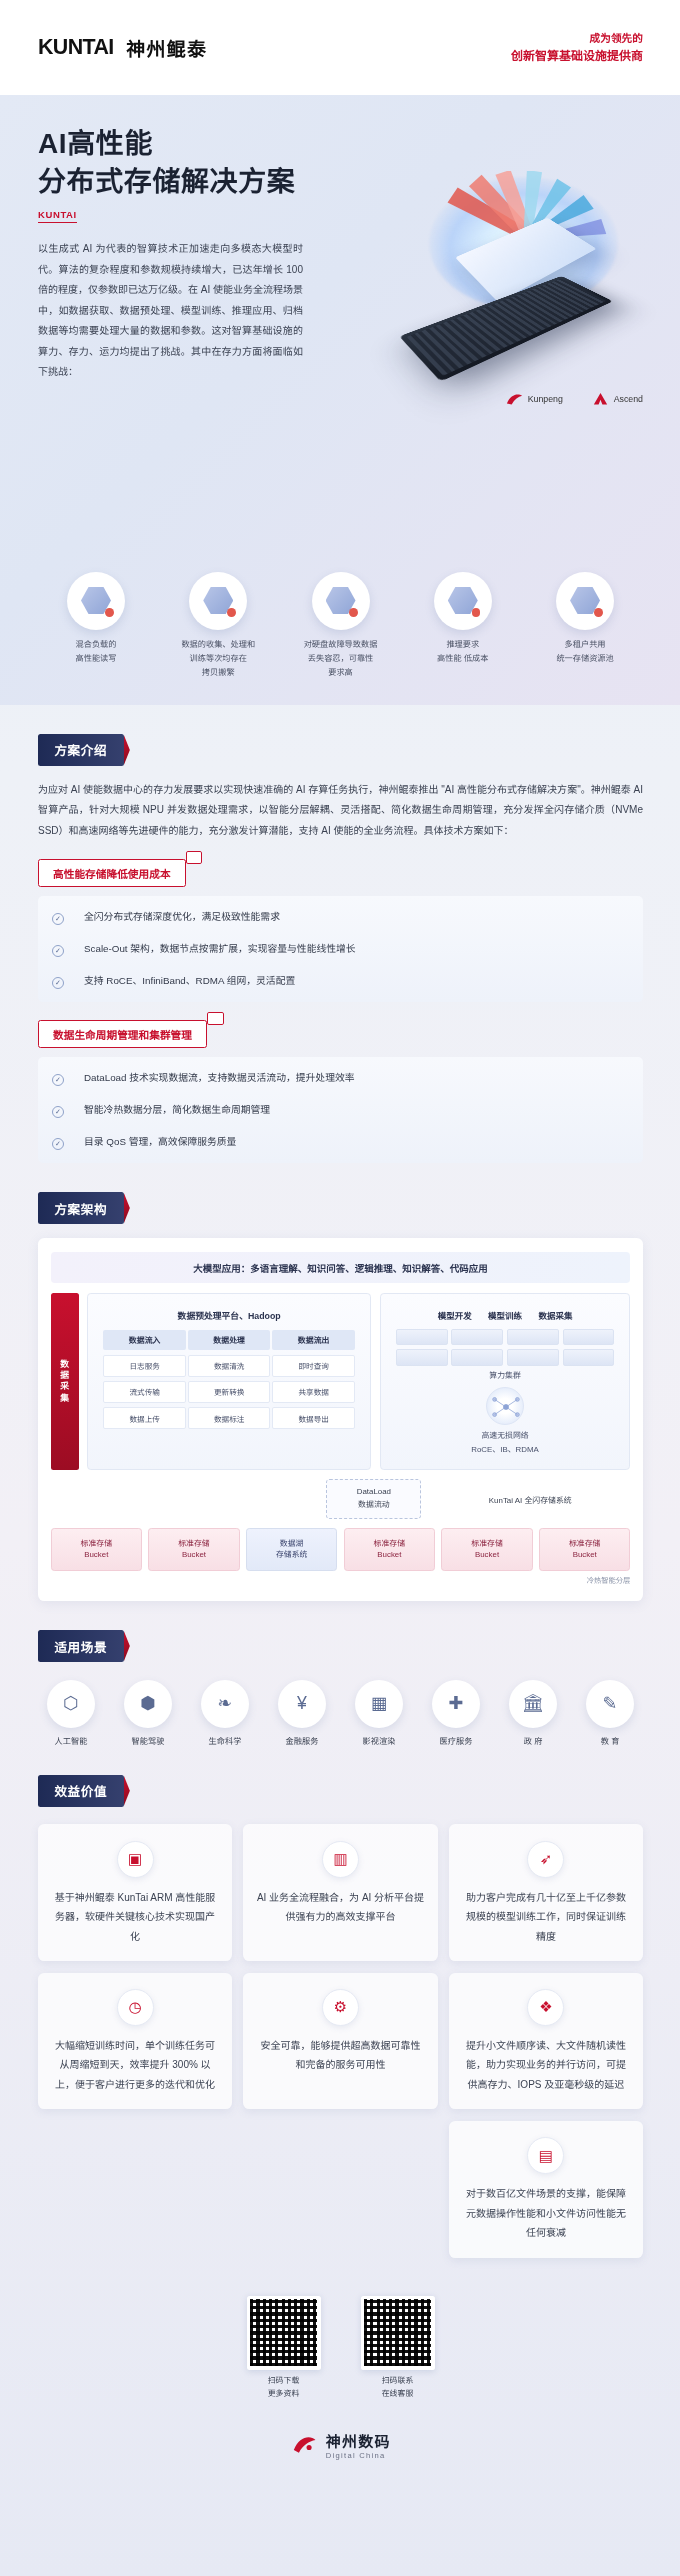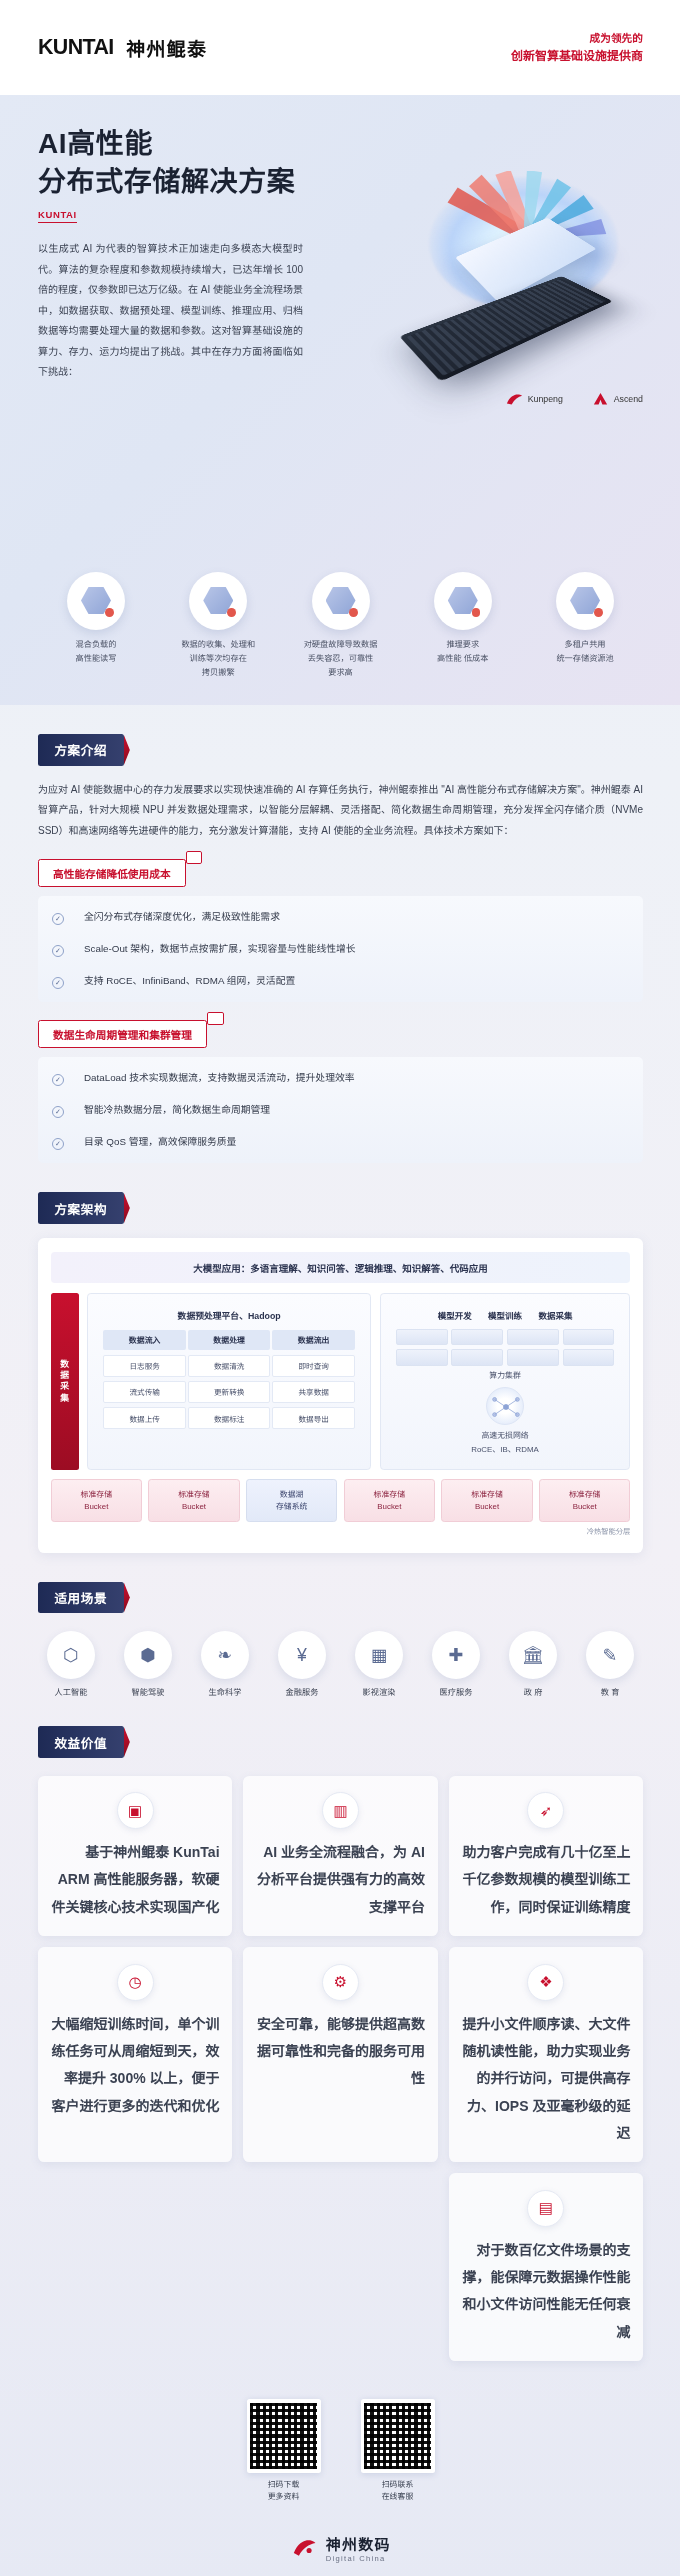--- a/index.html
+++ b/index.html
@@ -286,21 +286,21 @@
     box-shadow: 0 2.5px 8.8px rgba(90,110,160,0.10);
   }
   .benefit-ic {
     width: 37px; height: 37px; margin: 0 auto 10px auto;
     border-radius: 50%; background: #fff;
     border: 0.6px solid #e6eaf4;
     display:flex; align-items:center; justify-content:center;
     font-size: 15px; color: #c8102e;
     box-shadow: 0 1.9px 6.3px rgba(90,110,160,0.12);
   }
-  .benefit-text { font-size: 14px; line-height: 1.95; color: #3b4252; text-align: right; font-weight: bold; }
+  .benefit-text { font-size: 10px; line-height: 1.95; color: #3b4252; text-align: center; }
 
   
   .qr-area { display: flex; justify-content: center; gap: 40px; margin-top: 38px; }
   .qr { text-align: center; }
   .qr-code {
     width: 74px; height: 74px; background: #fff; padding: 3.8px; border-radius: 2.5px;
     box-shadow: 0 1.9px 6.3px rgba(90,110,160,0.18);
   }
   .qr-code .cells {
     width: 100%; height: 100%;
@@ -530,20 +530,29 @@
                 <circle cx="48" cy="42" r="3" fill="#b9c6e8"></circle>
                 <path d="M30 30 L12 18 M30 30 L48 18 M30 30 L12 42 M30 30 L48 42"></path>
               </g>
             </svg>
           </div>
           <div class="pill-label">高速无损网络</div>
           <div class="pill-label">RoCE、IB、RDMA</div>
         </div>
       </div>
 
+      <div style="display:flex;gap:8.8px;align-items:center;margin-top:8.8px">
+        <div style="width:28px"></div>
+        <div style="flex:1.15"></div>
+        <div class="dataload-box" style="flex:0 0 95px">
+          <div>DataLoad</div>
+          <div>数据流动</div>
+        </div>
+        <div style="flex:1;font-size:7.9px;color:#3b4252;text-align:center">KunTai AI 全闪存储系统</div>
+      </div>
 
       <div class="bucket-row">
         <div class="bucket" style="white-space:pre-line">标准存储
 Bucket</div>
         <div class="bucket" style="white-space:pre-line">标准存储
 Bucket</div>
         <div class="bucket mid" style="white-space:pre-line">数据湖
 存储系统</div>
         <div class="bucket" style="white-space:pre-line">标准存储
 Bucket</div>

